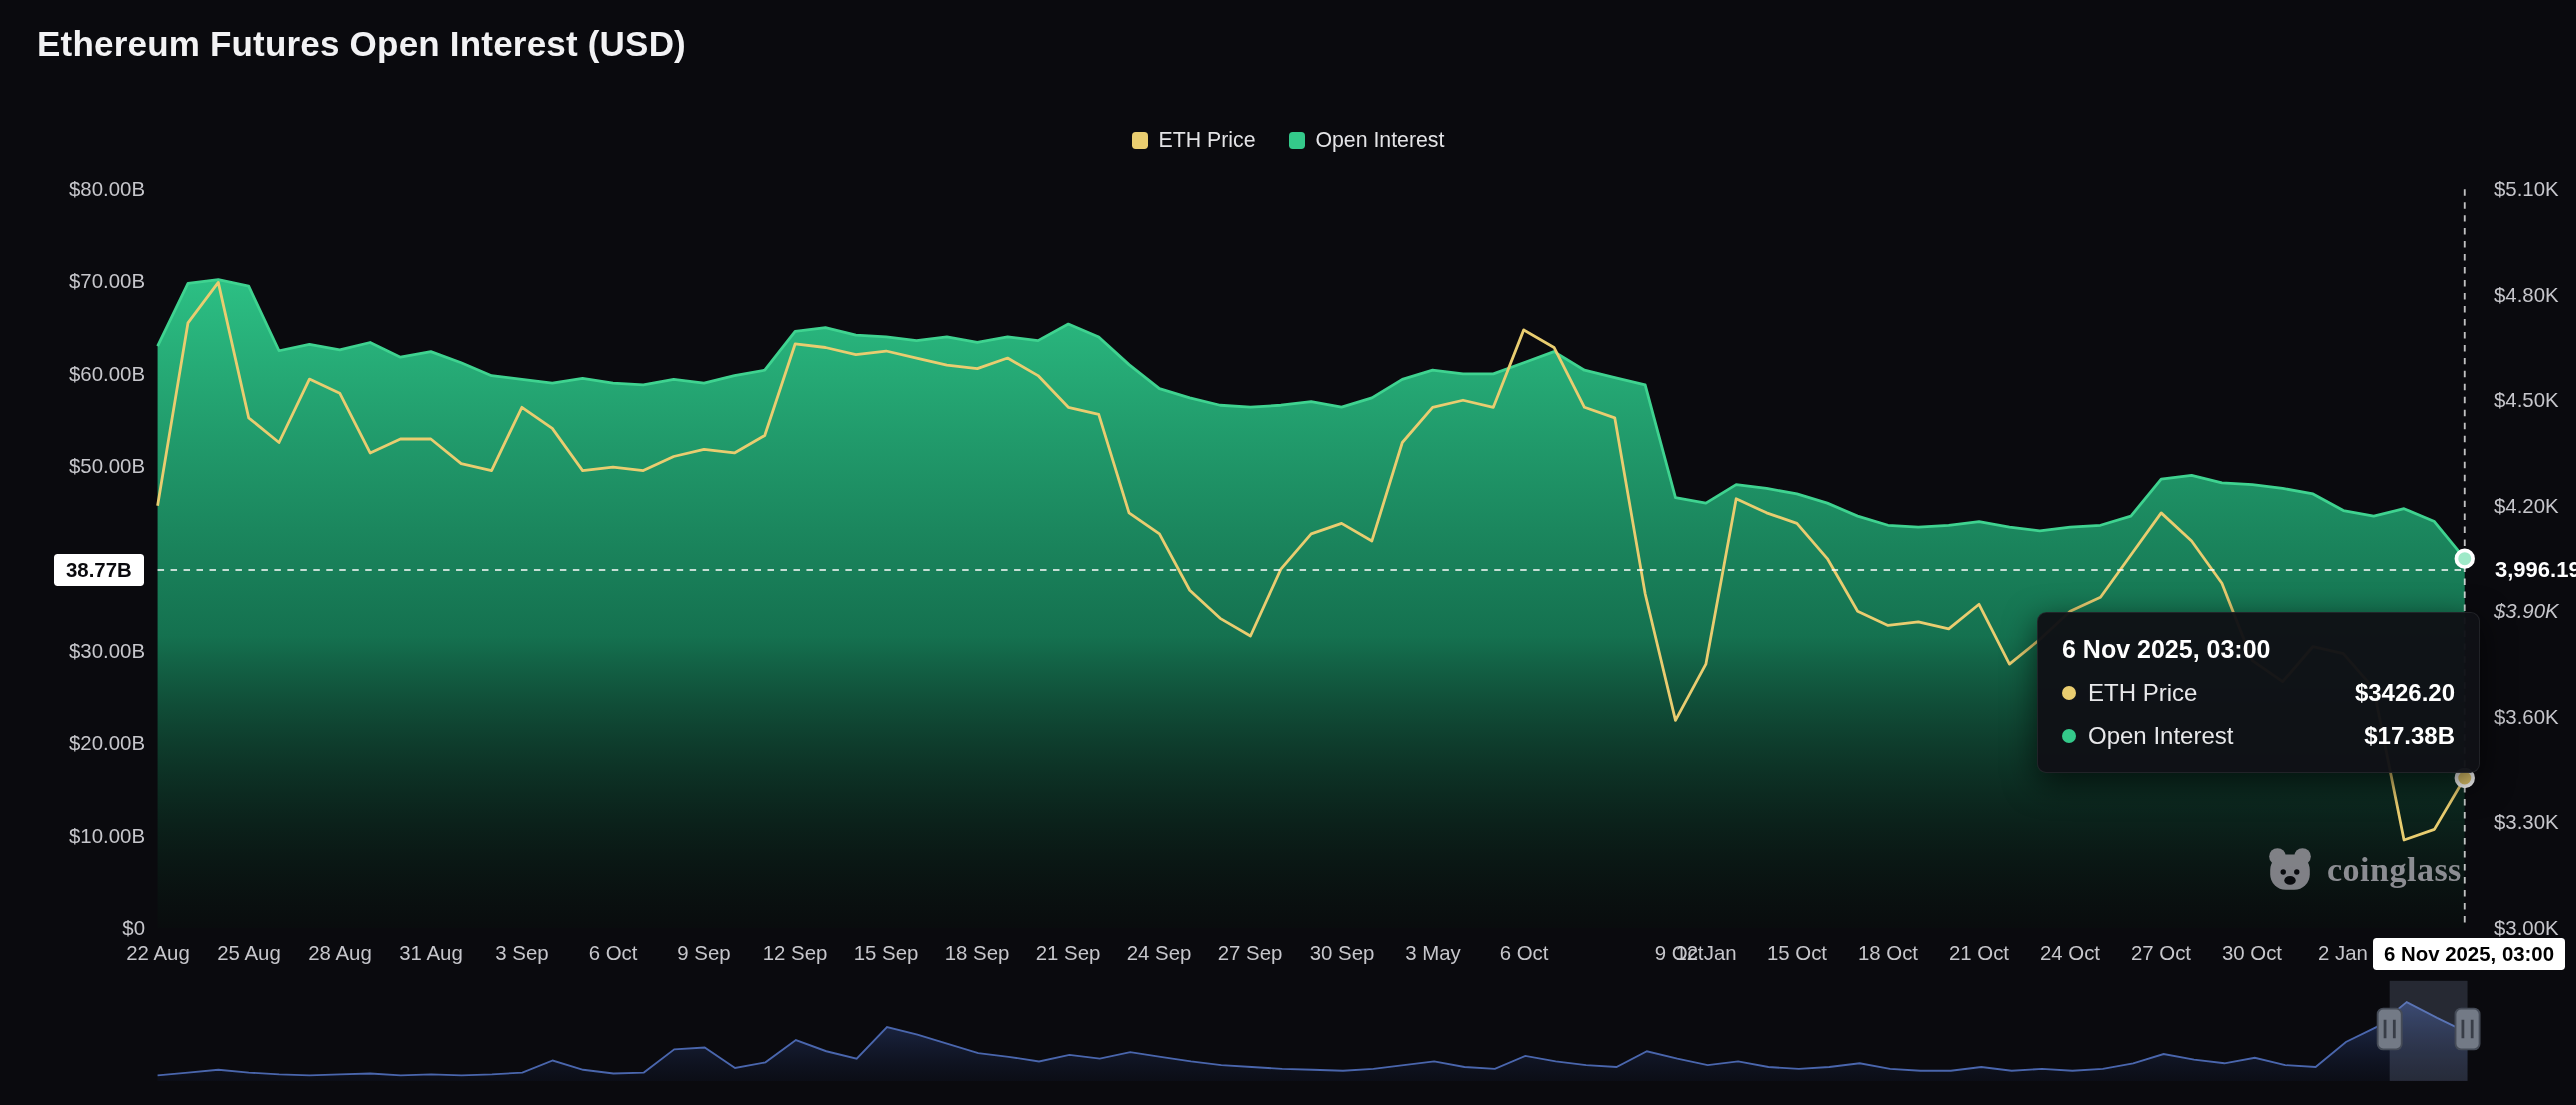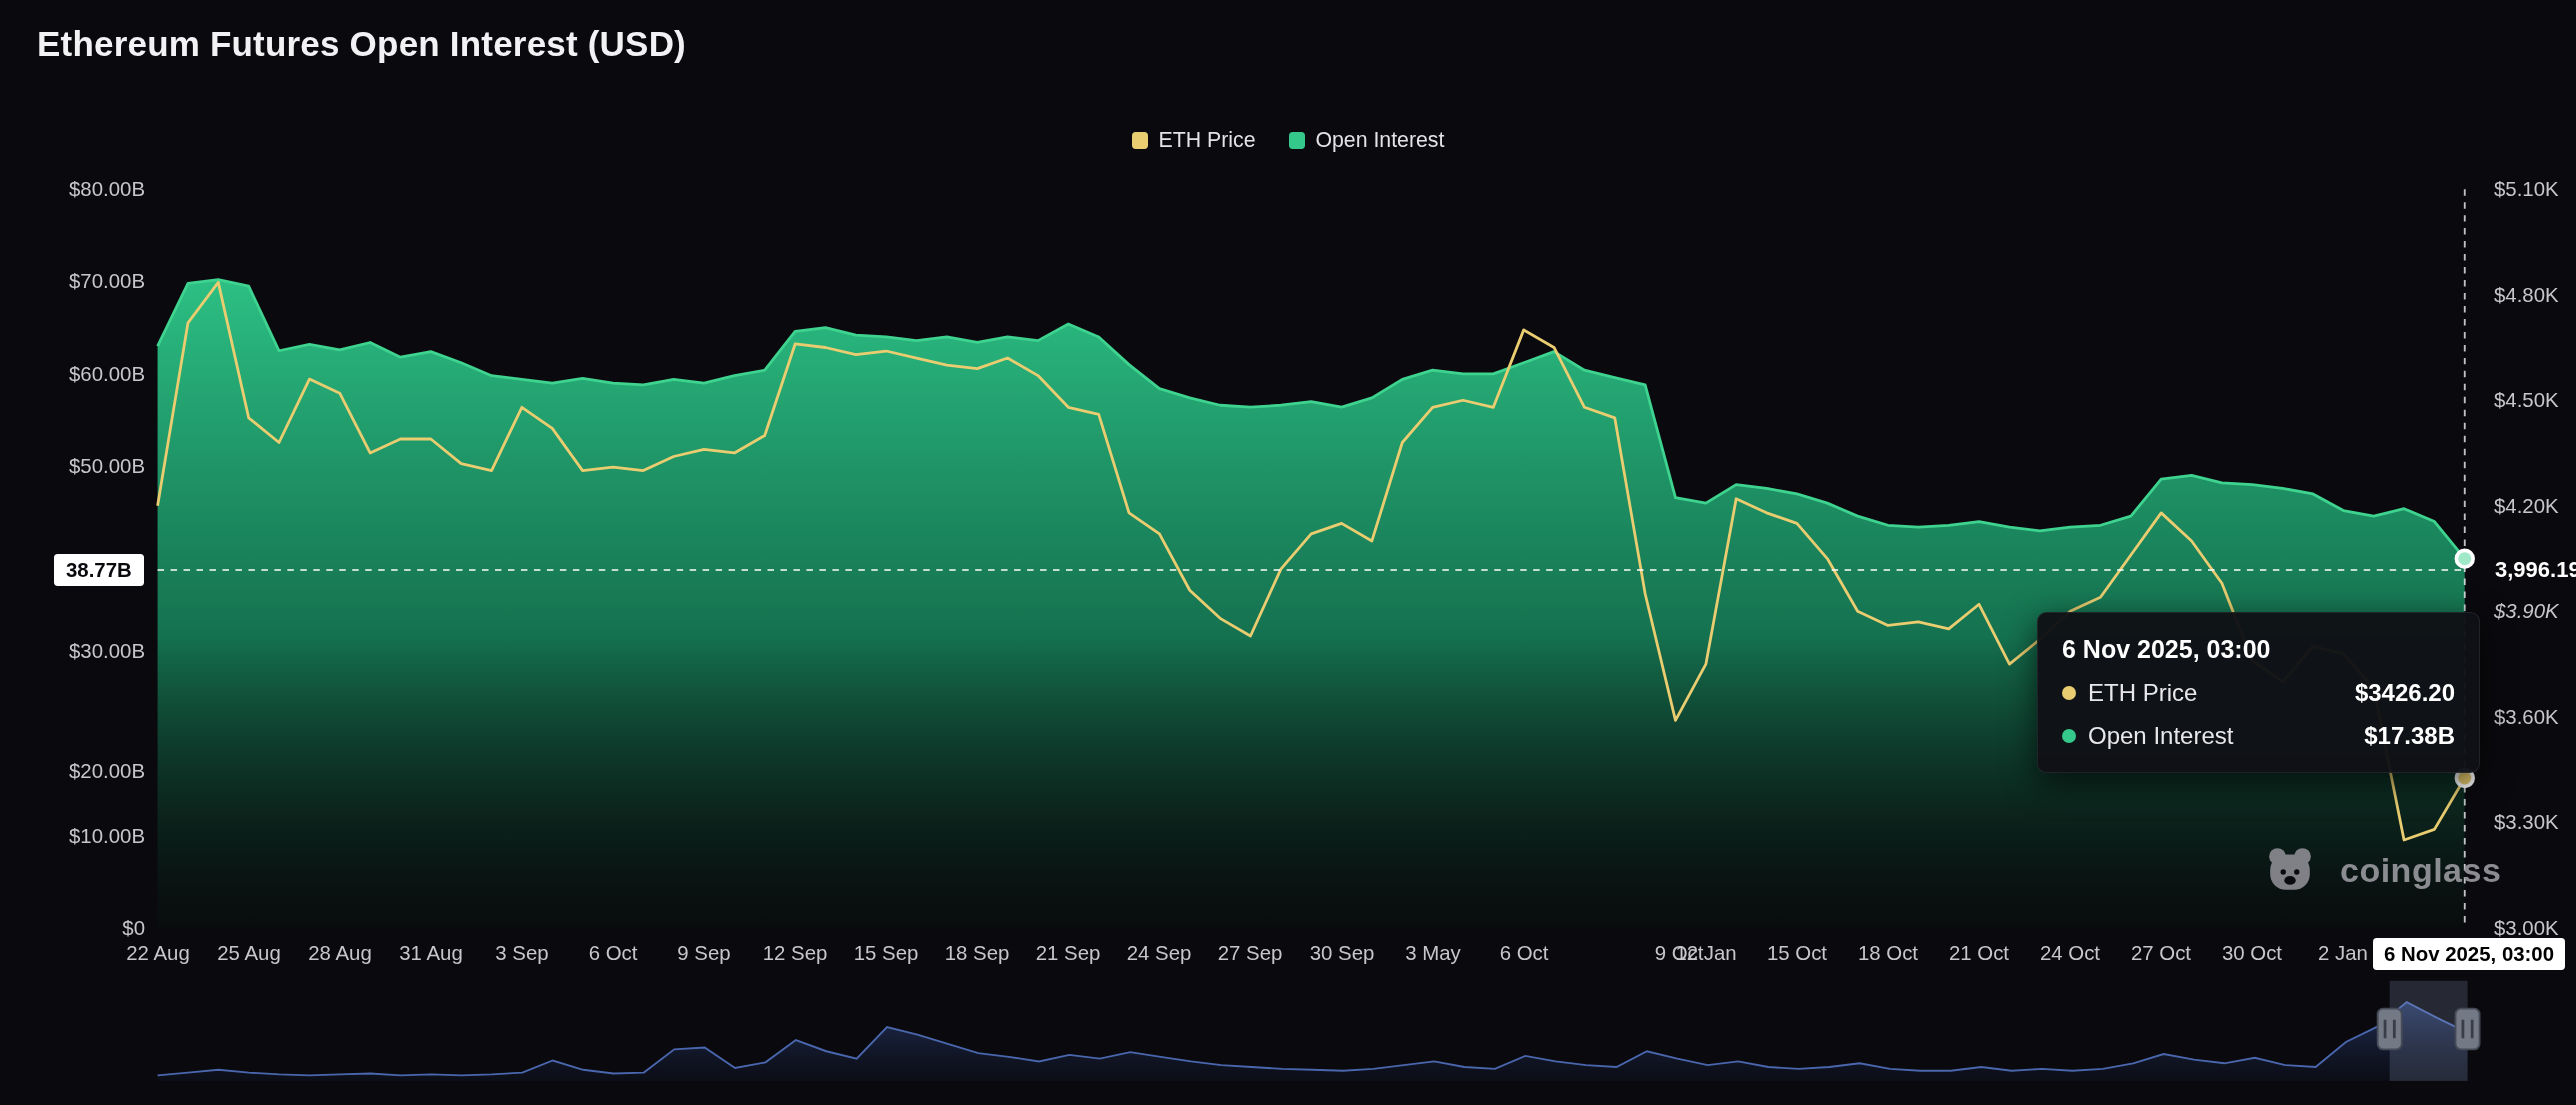--- a/index.html
+++ b/index.html
@@ -38,21 +38,21 @@
   }
   .xh-right-label{
     position:absolute;left:2495px;top:570px;transform:translateY(-50%);
     color:#ffffff;font-size:22px;font-weight:700;white-space:nowrap;z-index:5;
   }
   .xh-x-badge{
     position:absolute;left:2373px;top:938px;background:#ffffff;color:#000000;
     font-size:20.4px;font-weight:700;padding:4.6px 11px;border-radius:3.7px;
     white-space:nowrap;z-index:5;
   }
-  .watermark{position:absolute;left:2265px;top:845px;display:flex;align-items:center;gap:25px;z-index:3;opacity:.92;}
+  .watermark{position:absolute;left:2265px;top:845px;display:flex;align-items:center;gap:12px;z-index:3;opacity:.92;font-family:Liberation Serif, serif;}
   .watermark-text{font-size:34px;font-weight:700;color:#97979d;letter-spacing:0.5px;}
 </style>
 </head>
 <body>
 
 <div id="app">
 
   <div class="title">Ethereum Futures Open Interest (USD)</div>
 
   <div class="legend">
@@ -129,21 +129,21 @@
       <span class="tt-label">Open Interest</span>
       <span class="tt-value">$17.38B</span>
     </div>
   </div>
 
 <div class="axis-label axis-left" style="top: 189px;">$80.00B</div>
     <div class="axis-label axis-left" style="top: 281px;">$70.00B</div>
     <div class="axis-label axis-left" style="top: 374px;">$60.00B</div>
     <div class="axis-label axis-left" style="top: 466px;">$50.00B</div>
     <div class="axis-label axis-left" style="top: 651px;">$30.00B</div>
-    <div class="axis-label axis-left" style="top: 743px; margin-top: 28px;">$20.00B</div>
+    <div class="axis-label axis-left" style="top: 743px;">$20.00B</div>
     <div class="axis-label axis-left" style="top: 836px;">$10.00B</div>
     <div class="axis-label axis-left" style="top: 928px;">$0</div>
     <div class="axis-label axis-right" style="top: 189px;">$5.10K</div>
     <div class="axis-label axis-right" style="top: 295px;">$4.80K</div>
     <div class="axis-label axis-right" style="top: 400px;">$4.50K</div>
     <div class="axis-label axis-right" style="top: 506px;">$4.20K</div>
     <div class="axis-label axis-right" style="top: 611px; font-style: italic;">$3.90K</div>
     <div class="axis-label axis-right" style="top: 717px;">$3.60K</div>
     <div class="axis-label axis-right" style="top: 822px;">$3.30K</div>
     <div class="axis-label axis-right" style="top: 928px;">$3.00K</div>

